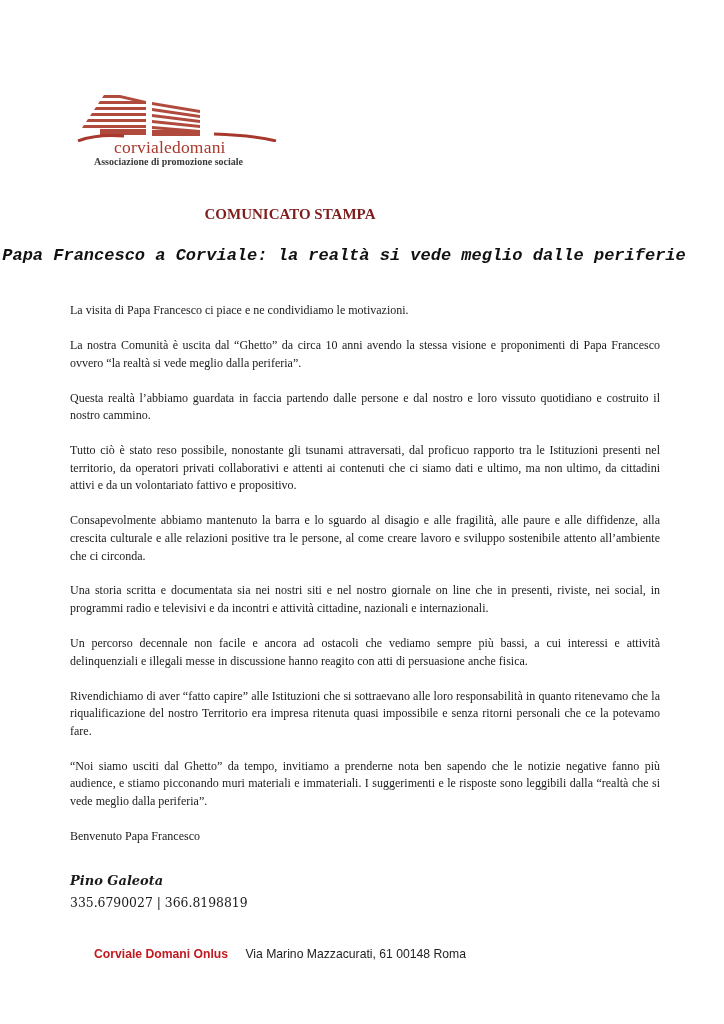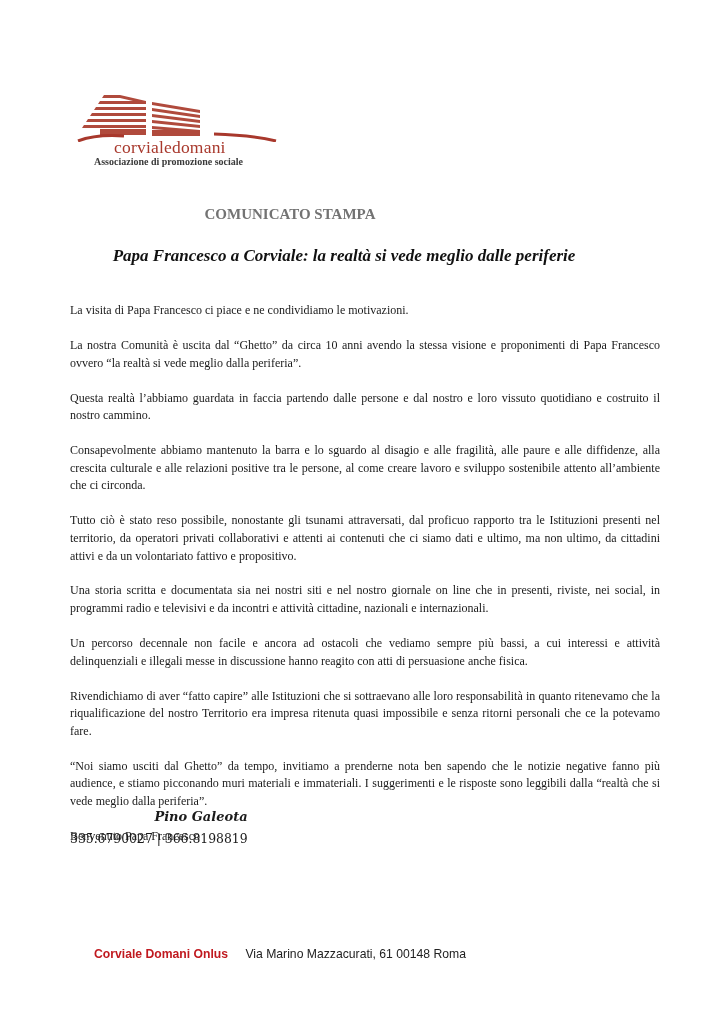--- a/index.html
+++ b/index.html
@@ -44,52 +44,51 @@
       white-space: nowrap;
     }
     .heading {
       position: absolute;
       left: 0;
       width: 580px;
       top: 206px;
       text-align: center;
       font-weight: bold;
       font-size: 15px;
-      color: #737373;
+      color: #7f1d1d;
     }
     .subtitle {
       position: absolute;
       left: 0;
       width: 688px;
       top: 246px;
       text-align: center;
-      font-family: Liberation Serif, serif;
+      font-family: Liberation Mono, monospace;
       font-style: italic;
       font-weight: bold;
       font-size: 17px;
       color: #111;
     }
     .body-text {
       position: absolute;
       left: 70px;
       width: 590px;
       top: 302px;
       font-size: 12px;
       line-height: 17.6px;
       text-align: justify;
     }
     .body-text p {
       margin: 0 0 17.4px 0;
     }
     .signature {
       position: absolute;
       left: 70px;
-      top: 806px;
+      top: 870px;
       font-size: 13.2px;
-      text-align: right;
     }
     .sig-name {
       font-family: "DejaVu Serif", "Liberation Serif", serif;
       font-style: italic;
       font-weight: bold;
       font-size: 13px;
       height: 22px;
       line-height: 22px;
     }
     .sig-line {
@@ -148,22 +147,22 @@
   <div class="logo-tagline">Associazione di promozione sociale</div>
 </div>
 
 <div class="heading">COMUNICATO STAMPA</div>
 <div class="subtitle">Papa Francesco a Corviale: la realtà si vede meglio dalle periferie</div>
 
 <div class="body-text">
   <p>La visita di Papa Francesco ci piace e ne condividiamo le motivazioni.</p>
   <p>La nostra Comunità è uscita dal “Ghetto” da circa 10 anni avendo la stessa visione e proponimenti di Papa Francesco ovvero “la realtà si vede meglio dalla periferia”.</p>
   <p>Questa realtà l’abbiamo guardata in faccia partendo dalle persone e dal nostro e loro vissuto quotidiano e costruito il nostro cammino.</p>
+  <p>Tutto ciò è stato reso possibile, nonostante gli tsunami attraversati, dal proficuo rapporto tra le Istituzioni presenti nel territorio, da operatori privati collaborativi e attenti ai contenuti che ci siamo dati e ultimo, ma non ultimo, da cittadini attivi e da un volontariato fattivo e propositivo.</p>
   <p>Consapevolmente abbiamo mantenuto la barra e lo sguardo al disagio e alle fragilità, alle paure e alle diffidenze, alla crescita culturale e alle relazioni positive tra le persone, al come creare lavoro e sviluppo sostenibile attento all’ambiente che ci circonda.</p>
-  <p>Tutto ciò è stato reso possibile, nonostante gli tsunami attraversati, dal proficuo rapporto tra le Istituzioni presenti nel territorio, da operatori privati collaborativi e attenti ai contenuti che ci siamo dati e ultimo, ma non ultimo, da cittadini attivi e da un volontariato fattivo e propositivo.</p>
   <p>Una storia scritta e documentata sia nei nostri siti e nel nostro giornale on line che in presenti, riviste, nei social, in programmi radio e televisivi e da incontri e attività cittadine, nazionali e internazionali.</p>
   <p>Un percorso decennale non facile e ancora ad ostacoli che vediamo sempre più bassi, a cui interessi e attività delinquenziali e illegali messe in discussione hanno reagito con atti di persuasione anche fisica.</p>
   <p>Rivendichiamo di aver “fatto capire” alle Istituzioni che si sottraevano alle loro responsabilità in quanto ritenevamo che la riqualificazione del nostro Territorio era impresa ritenuta quasi impossibile e senza ritorni personali che ce la potevamo fare.</p>
   <p>“Noi siamo usciti dal Ghetto” da tempo, invitiamo a prenderne nota ben sapendo che le notizie negative fanno più audience, e stiamo picconando muri materiali e immateriali. I suggerimenti e le risposte sono leggibili dalla “realtà che si vede meglio dalla periferia”.</p>
   <p>Benvenuto Papa Francesco</p>
 </div>
 
 <div class="signature">
   <div class="sig-name">Pino Galeota</div>
   <div class="sig-line">335.6790027 | 366.8198819</div>

